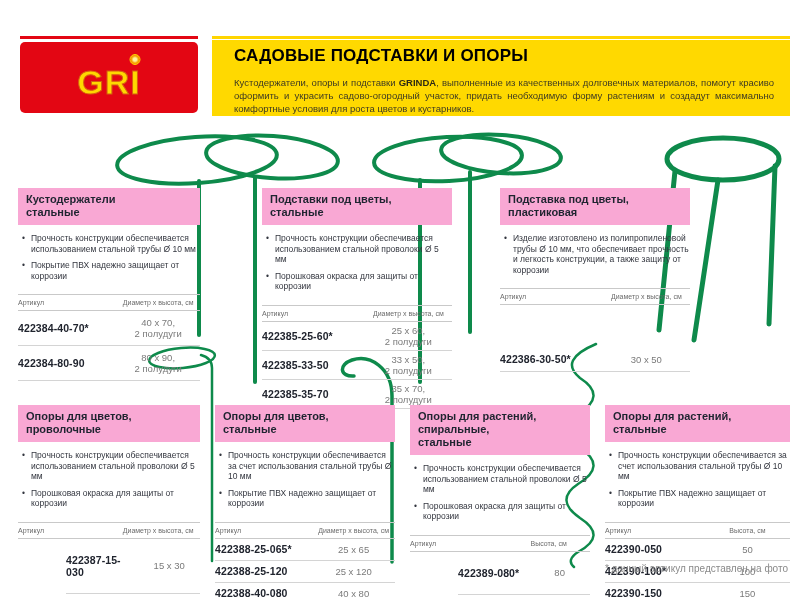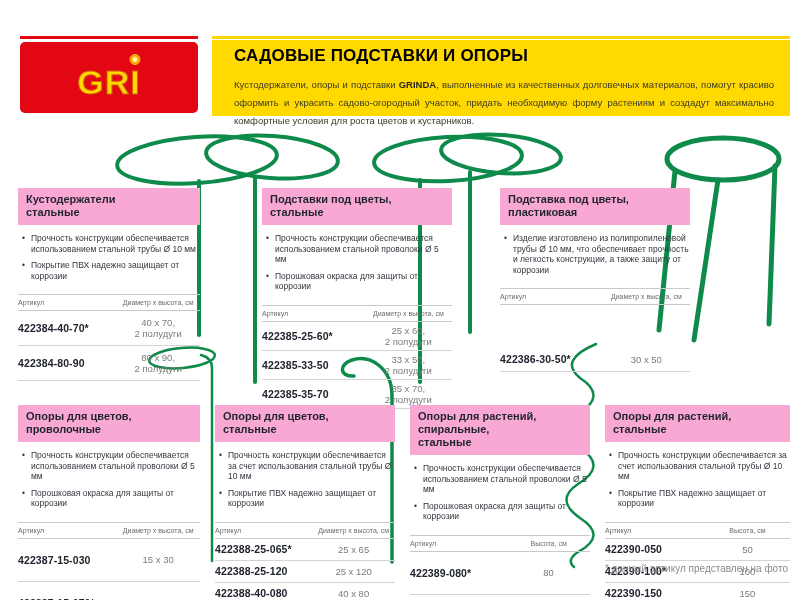--- a/index.html
+++ b/index.html
@@ -19,40 +19,40 @@
   .logo-i { position:relative; }
   .logo-flower { position:absolute; left:50%; top:-11px; transform:translateX(-50%);
                  width:11px; height:11px; border-radius:50%;
                  background:radial-gradient(circle at 50% 50%, #fff3a0 0 25%, #f7a600 55%, #e8511d 100%);
                  border:1px solid #ffd800; }
 
   
   .head-block { position:absolute; left:212px; top:40px; width:578px; height:76px; background:#ffd900;
                 padding:6px 16px 0 22px; }
   .page-title { font-size:17px; font-weight:bold; color:#000000; letter-spacing:0.2px; margin-bottom:10px; }
-  .page-desc  { font-size:9.5px; line-height:18px; color:#3d3a22; text-align:justify; }
+  .page-desc  { font-size:9.5px; line-height:13px; color:#3d3a22; text-align:justify; }
   .page-desc b { color:#2e2b14; }
 
   
   .section { position:absolute; }
   .sec-head { background:#f9a8d4; font-weight:bold; font-size:11px; line-height:13px;
               padding:5px 8px 6px 8px; color:#1f2430; white-space:pre-line; }
   .bullets { padding:8px 0 6px 2px; }
   .bullet  { position:relative; font-size:8.5px; line-height:10.5px; color:#33363f;
              padding-left:11px; margin-bottom:6px; }
   .bullet::before { content:"\2022"; position:absolute; left:2px; top:0; color:#33363f; }
   .spec-table { margin-top:1px; }
   .thead { display:flex; align-items:center; border-top:1px solid #c9c9c9; border-bottom:1px solid #c9c9c9;
            padding:4px 0; font-size:7px; color:#6b6b6b; }
   .th-article { flex:1; text-align:left; }
   .th-size    { width:46%; text-align:center; }
   .row { display:flex; align-items:center; border-bottom:1px solid #d4d4d4; padding:6px 0; }
   .article { flex:1; font-size:10.5px; font-weight:bold; color:#20242e; letter-spacing:0.1px; }
   .size { width:46%; text-align:center; font-size:9.5px; line-height:11px; color:#7a7a7a; white-space:pre-line; }
-  .rows-tall .row    { padding:15px 0; }
+  .rows-tall .row    { padding:15px 0;margin-left:48px; }
   .rows-compact .row { padding:4.5px 0; }
   .row.gap { margin-top:42px; }
 
   
   .illus { position:absolute; }
   .illus svg { display:block; overflow:visible; }
 
   
   .footnote { position:absolute; right:12px; top:563px; font-size:10px; color:#8a8a8a; }
 </style>

